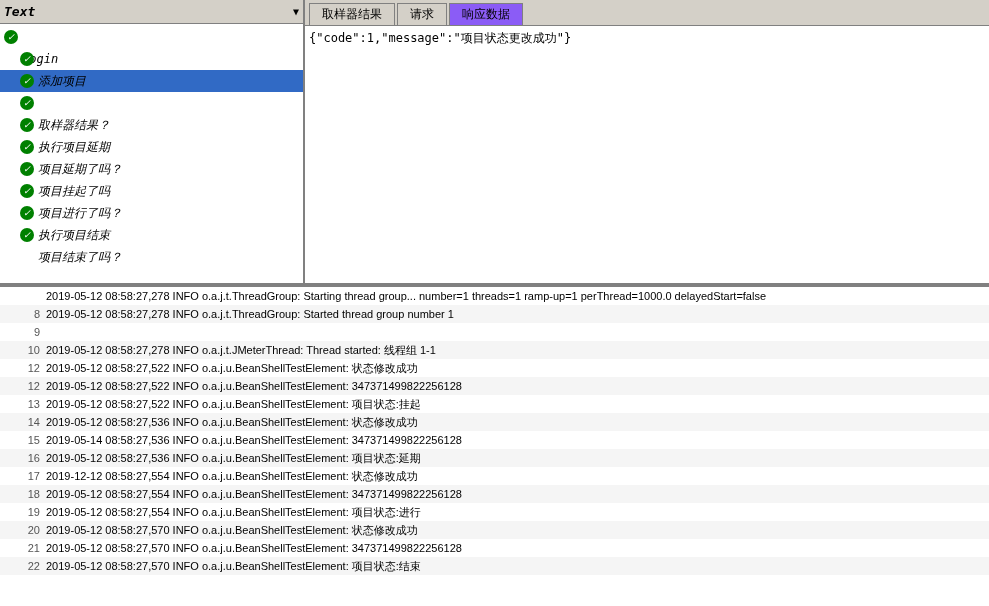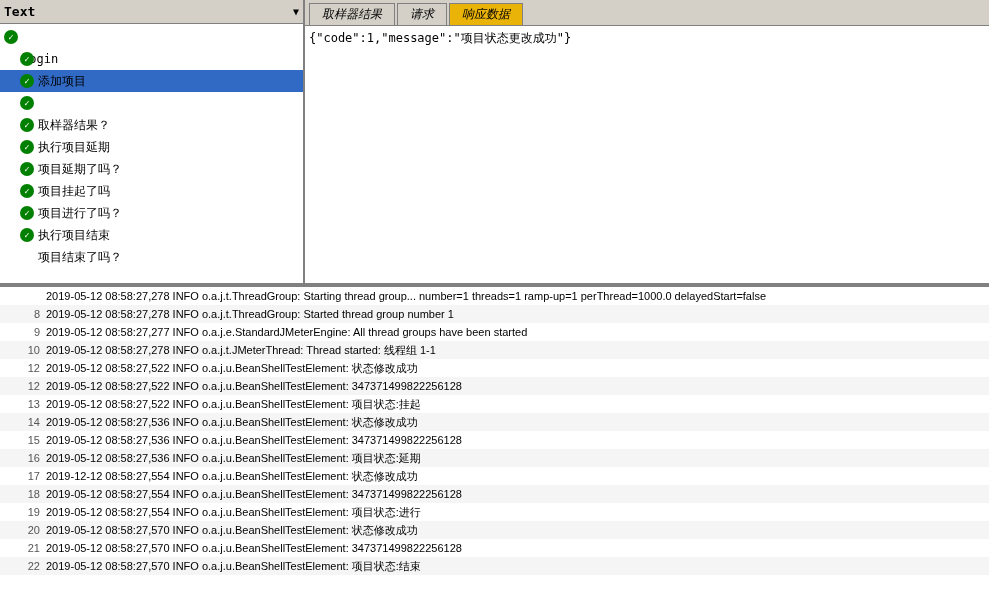--- a/index.html
+++ b/index.html
@@ -26,20 +26,21 @@
     }
 
     
     .tree-panel {
       width: 305px;
       min-width: 305px;
       border-right: 2px solid #808080;
       display: flex;
       flex-direction: column;
       background: #ffffff;
+      font-style: italic;
     }
 
     .tree-header {
       display: flex;
       align-items: center;
       background: #d4d0c8;
       border-bottom: 1px solid #808080;
       padding: 2px 4px;
       height: 24px;
     }
@@ -112,38 +113,37 @@
       background: #f0f0f0;
     }
 
     .tabs-bar {
       display: flex;
       align-items: flex-end;
       background: #d4d0c8;
       padding: 2px 4px 0 4px;
       border-bottom: 1px solid #808080;
       height: 26px;
-      font-style: italic;
     }
 
     .tab {
       padding: 2px 12px;
       background: #d4d0c8;
       border: 1px solid #808080;
       border-bottom: none;
       cursor: pointer;
       font-size: 12px;
       margin-right: 2px;
       height: 22px;
       display: flex;
       align-items: center;
     }
 
     .tab.active {
-      background: #eab308;
+      background: #8b5cf6;
       z-index: 1;
     }
 
     .tab-content {
       flex: 1;
       background: #ffffff;
       padding: 4px;
       overflow: auto;
       font-family: monospace;
       font-size: 12px;
@@ -273,21 +273,20 @@
   <div class="log-line">
         <span class="log-line-num"></span>
         <span class="log-line-text">2019-05-12 08:58:27,278 INFO o.a.j.t.ThreadGroup: Starting thread group... number=1 threads=1 ramp-up=1 perThread=1000.0 delayedStart=false</span>
       </div>
       <div class="log-line">
         <span class="log-line-num">8</span>
         <span class="log-line-text">2019-05-12 08:58:27,278 INFO o.a.j.t.ThreadGroup: Started thread group number 1</span>
       </div>
       <div class="log-line">
         <span class="log-line-num">9</span>
-        <span class="log-line-text">2019-05-12 08:58:27,277 INFO o.a.j.e.StandardJMeterEngine: All thread groups have been started</span>
       </div>
       <div class="log-line">
         <span class="log-line-num">10</span>
         <span class="log-line-text">2019-05-12 08:58:27,278 INFO o.a.j.t.JMeterThread: Thread started: 线程组 1-1</span>
       </div>
       <div class="log-line">
         <span class="log-line-num">12</span>
         <span class="log-line-text">2019-05-12 08:58:27,522 INFO o.a.j.u.BeanShellTestElement: 状态修改成功</span>
       </div>
       <div class="log-line">
@@ -297,21 +296,21 @@
       <div class="log-line">
         <span class="log-line-num">13</span>
         <span class="log-line-text">2019-05-12 08:58:27,522 INFO o.a.j.u.BeanShellTestElement: 项目状态:挂起</span>
       </div>
       <div class="log-line">
         <span class="log-line-num">14</span>
         <span class="log-line-text">2019-05-12 08:58:27,536 INFO o.a.j.u.BeanShellTestElement: 状态修改成功</span>
       </div>
       <div class="log-line">
         <span class="log-line-num">15</span>
-        <span class="log-line-text">2019-05-12 08:58:27,536 INFO o.a.j.u.BeanShellTestElement: 347371499822256128</span>
+        <span class="log-line-text">2019-05-14 08:58:27,536 INFO o.a.j.u.BeanShellTestElement: 347371499822256128</span>
       </div>
       <div class="log-line">
         <span class="log-line-num">16</span>
         <span class="log-line-text">2019-05-12 08:58:27,536 INFO o.a.j.u.BeanShellTestElement: 项目状态:延期</span>
       </div>
       <div class="log-line">
         <span class="log-line-num">17</span>
         <span class="log-line-text">2019-12-12 08:58:27,554 INFO o.a.j.u.BeanShellTestElement: 状态修改成功</span>
       </div>
       <div class="log-line">

